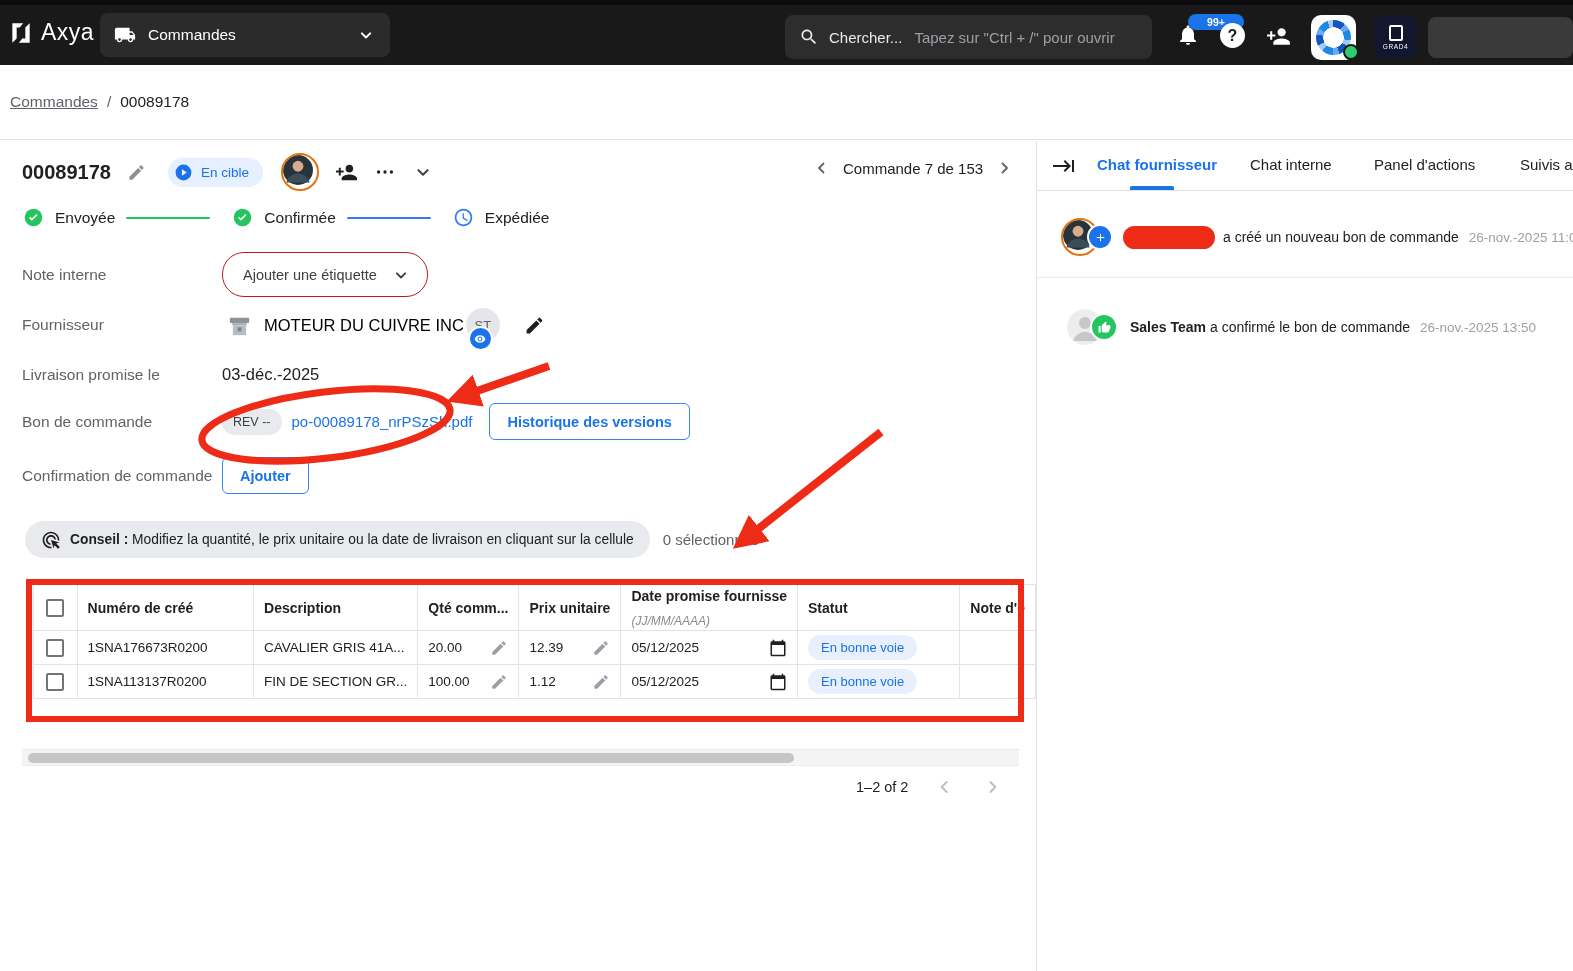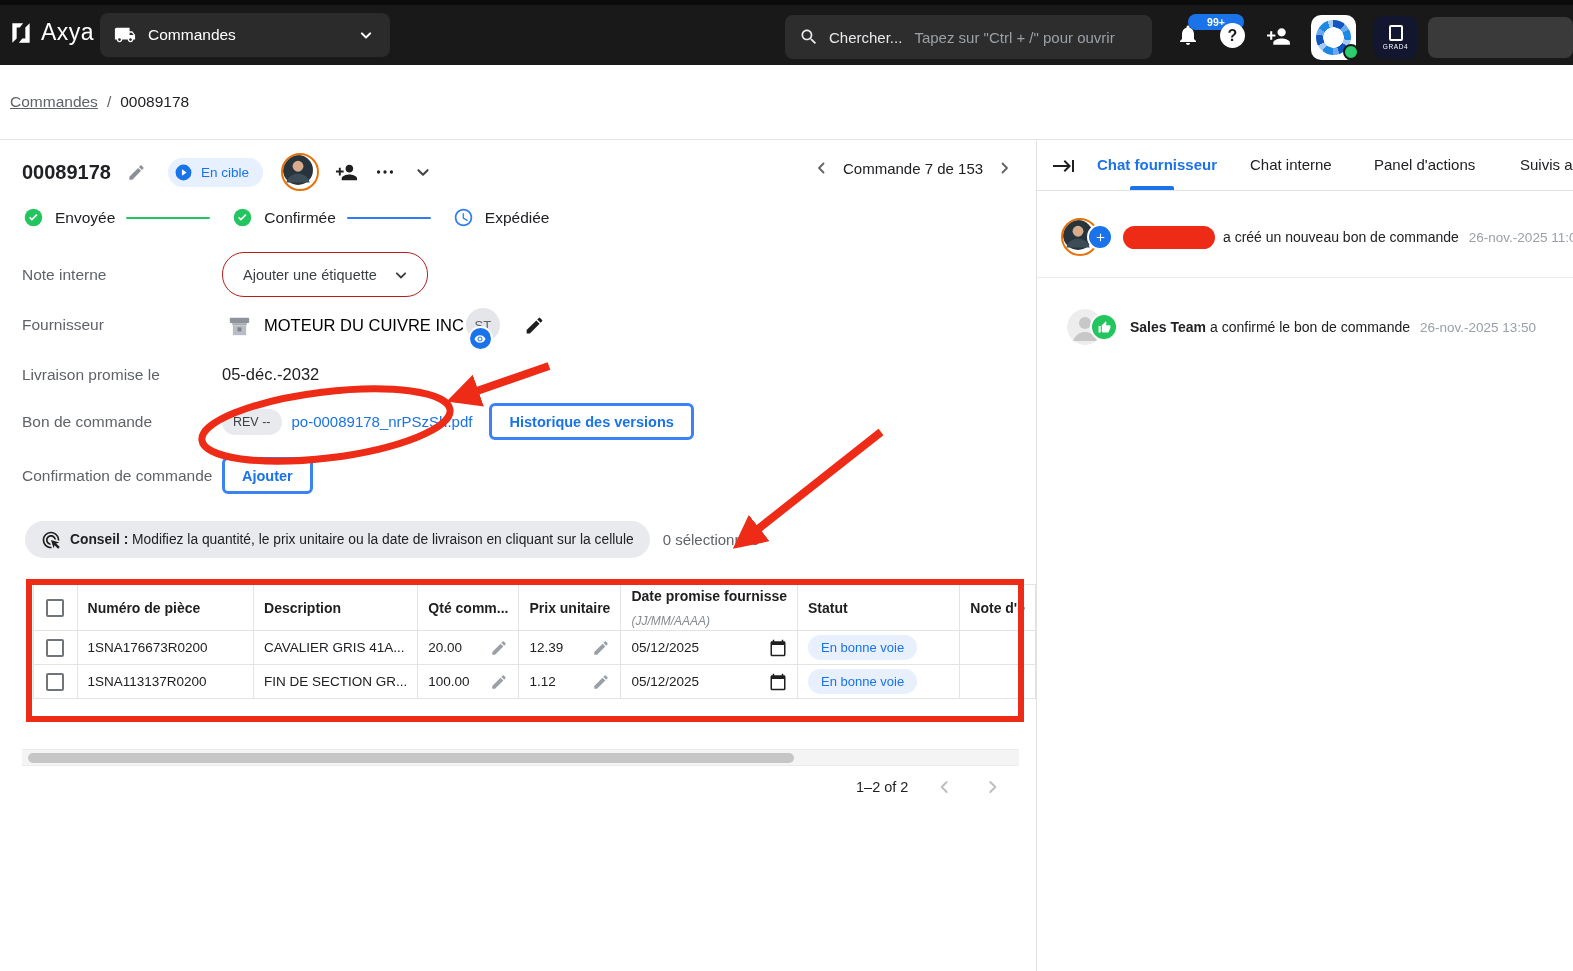--- a/index.html
+++ b/index.html
@@ -74,21 +74,21 @@
         gap:14px;padding:0 16px 0 20px;font-size:14.5px;color:#3c4043;cursor:pointer}
   .sup-name{font-size:16.5px;color:#000000;margin-left:10px}
   .st-circle{width:34px;height:34px;border-radius:50%;background:#e4e6ea;color:#5f6368;font-size:13px;
         display:flex;align-items:center;justify-content:center;position:relative;margin-left:2px;flex:none}
   .eye-badge{position:absolute;left:2px;bottom:-9px;width:21px;height:21px;border-radius:50%;background:#1a73e8;
         border:2px solid #fff;display:flex;align-items:center;justify-content:center}
   .val{font-size:16.5px;color:#202124}
   .rev-chip{height:26px;background:#e9eaee;border-radius:13px;padding:0 11px;display:flex;align-items:center;
         font-size:12.5px;color:#3c4043}
   .pdf-link{color:#1a73e8;font-size:15px;margin-left:10px;cursor:pointer;text-decoration:none}
-  .obtn{height:37px;border:3px solid #3b82f6;border-radius:6px;background:#fff;color:#1a73e8;
+  .obtn{height:37px;border:1px solid #3b82f6;border-radius:6px;background:#fff;color:#1a73e8;
         font-weight:bold;font-size:14.5px;padding:0 17px;display:flex;align-items:center;cursor:pointer;
         font-family:"Liberation Sans",sans-serif}
   .tip-row{position:absolute;top:380px;left:25px;display:flex;align-items:center}
   .tip-pill{height:37px;background:#e9eaed;border-radius:19px;display:flex;align-items:center;gap:9px;
         padding:0 16px;font-size:13.8px;color:#202124}
   .sel-count{font-size:15px;color:#5f6368;margin-left:13px}
 
   
   .ptable{position:absolute;top:443px;left:33px;border-collapse:collapse;table-layout:fixed;background:#fff}
   .ptable th,.ptable td{border:1px solid #e3e3e3;padding:0 10px;text-align:left;overflow:hidden;
@@ -322,21 +322,21 @@
     </span>
     <span style="margin-left:24px;cursor:pointer">
       <svg width="21" height="21" viewBox="0 0 24 24" fill="#1f1f1f">
           <path d="M3 17.25V21h3.75L17.81 9.94l-3.75-3.75L3 17.25zM20.71 7.04c.39-.39.39-1.02 0-1.41l-2.34-2.34a.9959.9959 0 0 0-1.41 0l-1.83 1.83 3.75 3.75 1.83-1.83z"></path>
         </svg>
     </span>
   </div>
 
   <div class="frow" style="top:224px">
     <span class="flabel">Livraison promise le</span>
-    <span class="val">05-déc.-2032</span>
+    <span class="val">03-déc.-2025</span>
   </div>
 
   <div class="frow" style="top:262px">
     <span class="flabel">Bon de commande</span>
     <span class="rev-chip">REV --</span>
     <a class="pdf-link">po-00089178_nrPSzSh.pdf</a>
     <button class="obtn" style="margin-left:17px">Historique des versions</button>
   </div>
 
   <div class="frow" style="top:316px">
@@ -366,21 +366,21 @@
       <col style="width:101px">
         <col style="width:162px">
         <col style="width:180px">
         <col style="width:62px">
     </colgroup>
     <thead>
       <tr>
         <th>
             <div class="cb"></div>
           </th>
-        <th>Numéro de pièce</th>
+        <th>Numéro de créé</th>
         <th>Description</th>
         <th>Qté comm...</th>
         <th>Prix unitaire</th>
         <th>
           <div>Date promise fournisse</div>
           <div class="hint">(JJ/MM/AAAA)</div>
         </th>
         <th>Statut</th>
         <th>Note d'e</th>
       </tr>

